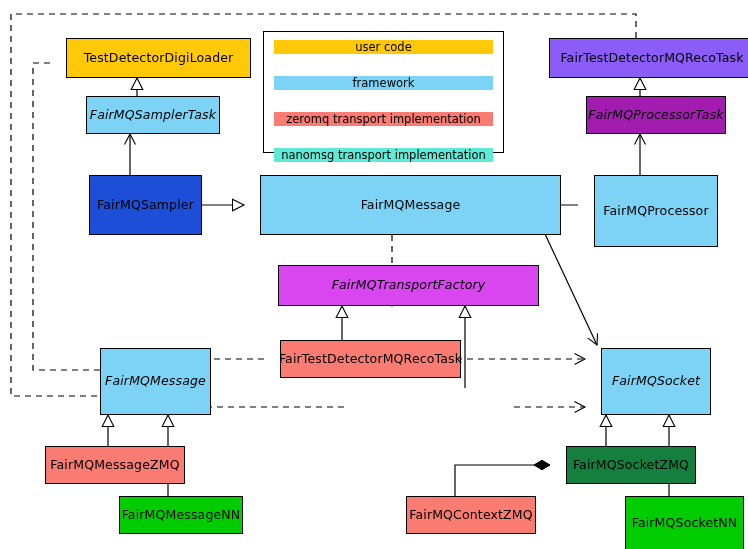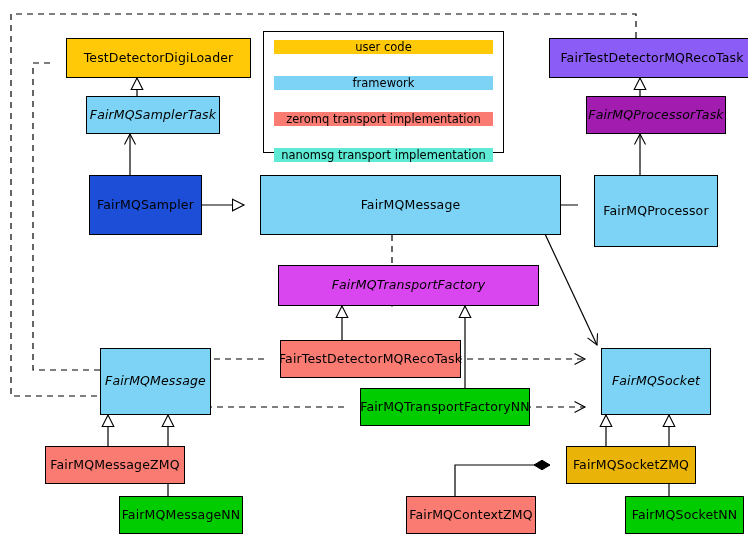--- a/index.html
+++ b/index.html
@@ -163,45 +163,42 @@
   </div>
 
   <div class="node abstract" style="left:262px; top:265px; width:261px; height:41px; background:#d946ef;">
     <span>FairMQTransportFactory</span>
   </div>
 
   <div class="node" style="left:264px; top:340px; width:181px; height:38px; background:#FA7B72;">
     <span>FairTestDetectorMQRecoTask</span>
   </div>
 
-  <div class="node" style="left:344px; top:388px; width:170px; height:38px; background:#00CC00;">
-    <span>FairMQTransportFactoryNN</span>
-  </div>
 
   <div class="node abstract" style="left:84px; top:348px; width:111px; height:67px; background:#7DD3F5;">
     <span>FairMQMessage</span>
   </div>
 
   <div class="node abstract" style="left:585px; top:348px; width:110px; height:67px; background:#7DD3F5;">
     <span>FairMQSocket</span>
   </div>
 
   <div class="node" style="left:29px; top:446px; width:140px; height:38px; background:#FA7B72;">
     <span>FairMQMessageZMQ</span>
   </div>
 
   <div class="node" style="left:103px; top:496px; width:124px; height:38px; background:#00CC00;">
     <span>FairMQMessageNN</span>
   </div>
 
-  <div class="node" style="left:550px; top:446px; width:130px; height:38px; background:#eab308;">
+  <div class="node" style="left:550px; top:446px; width:130px; height:38px; background:#15803d;">
     <span>FairMQSocketZMQ</span>
   </div>
 
-  <div class="node" style="left:609px; top:496px; width:119px; height:38px; background:#00CC00;">
+  <div class="node" style="left:609px; top:496px; width:119px; height:54px; background:#00CC00;">
     <span>FairMQSocketNN</span>
   </div>
 
   <div class="node" style="left:390px; top:496px; width:130px; height:38px; background:#FA7B72;">
     <span>FairMQContextZMQ</span>
   </div>
 
   <div class="legend-box" style="left:263px; top:31px; width:241px; height:122px;">
     <div class="legend-row" style="background:#FFC907;">
       <span>user code</span>

